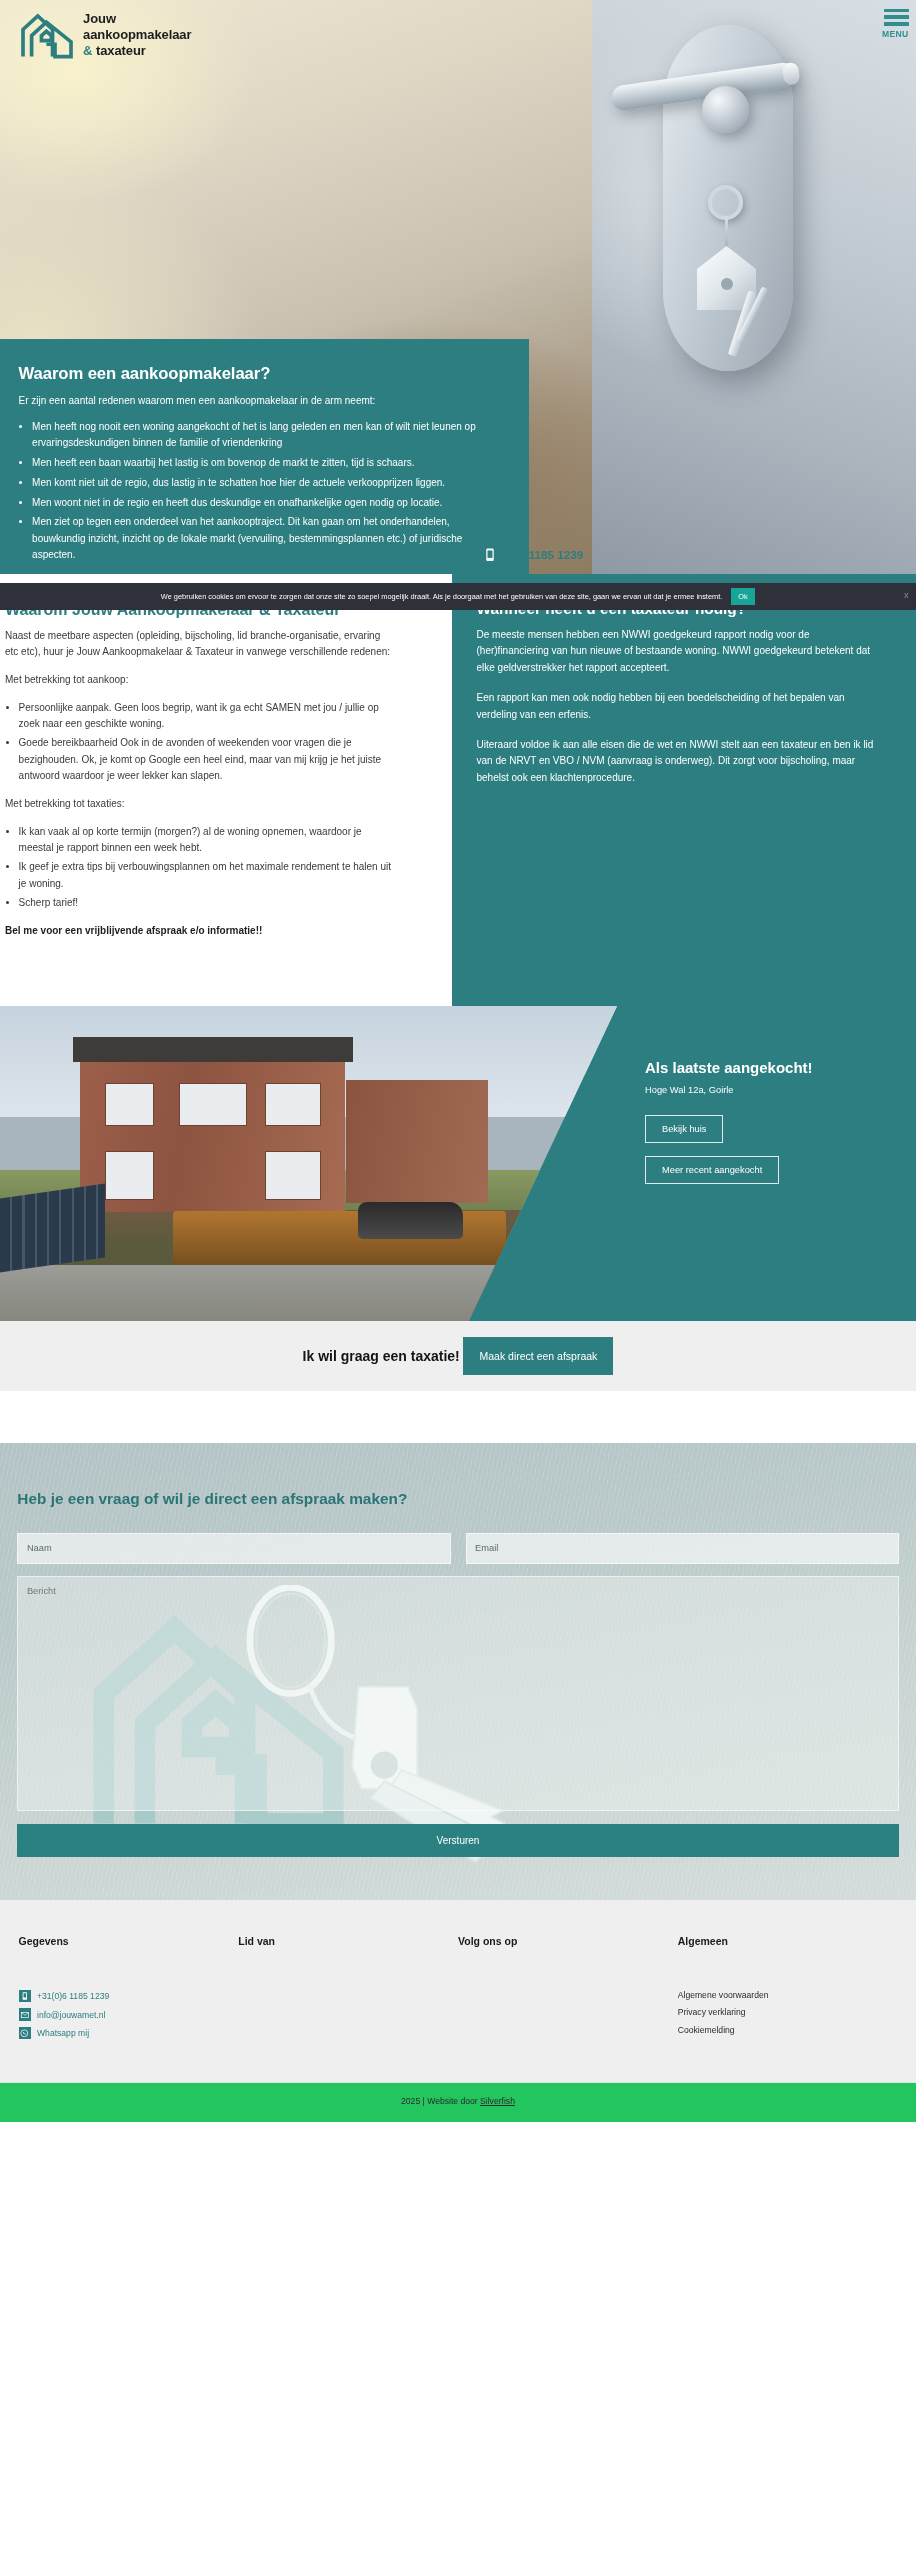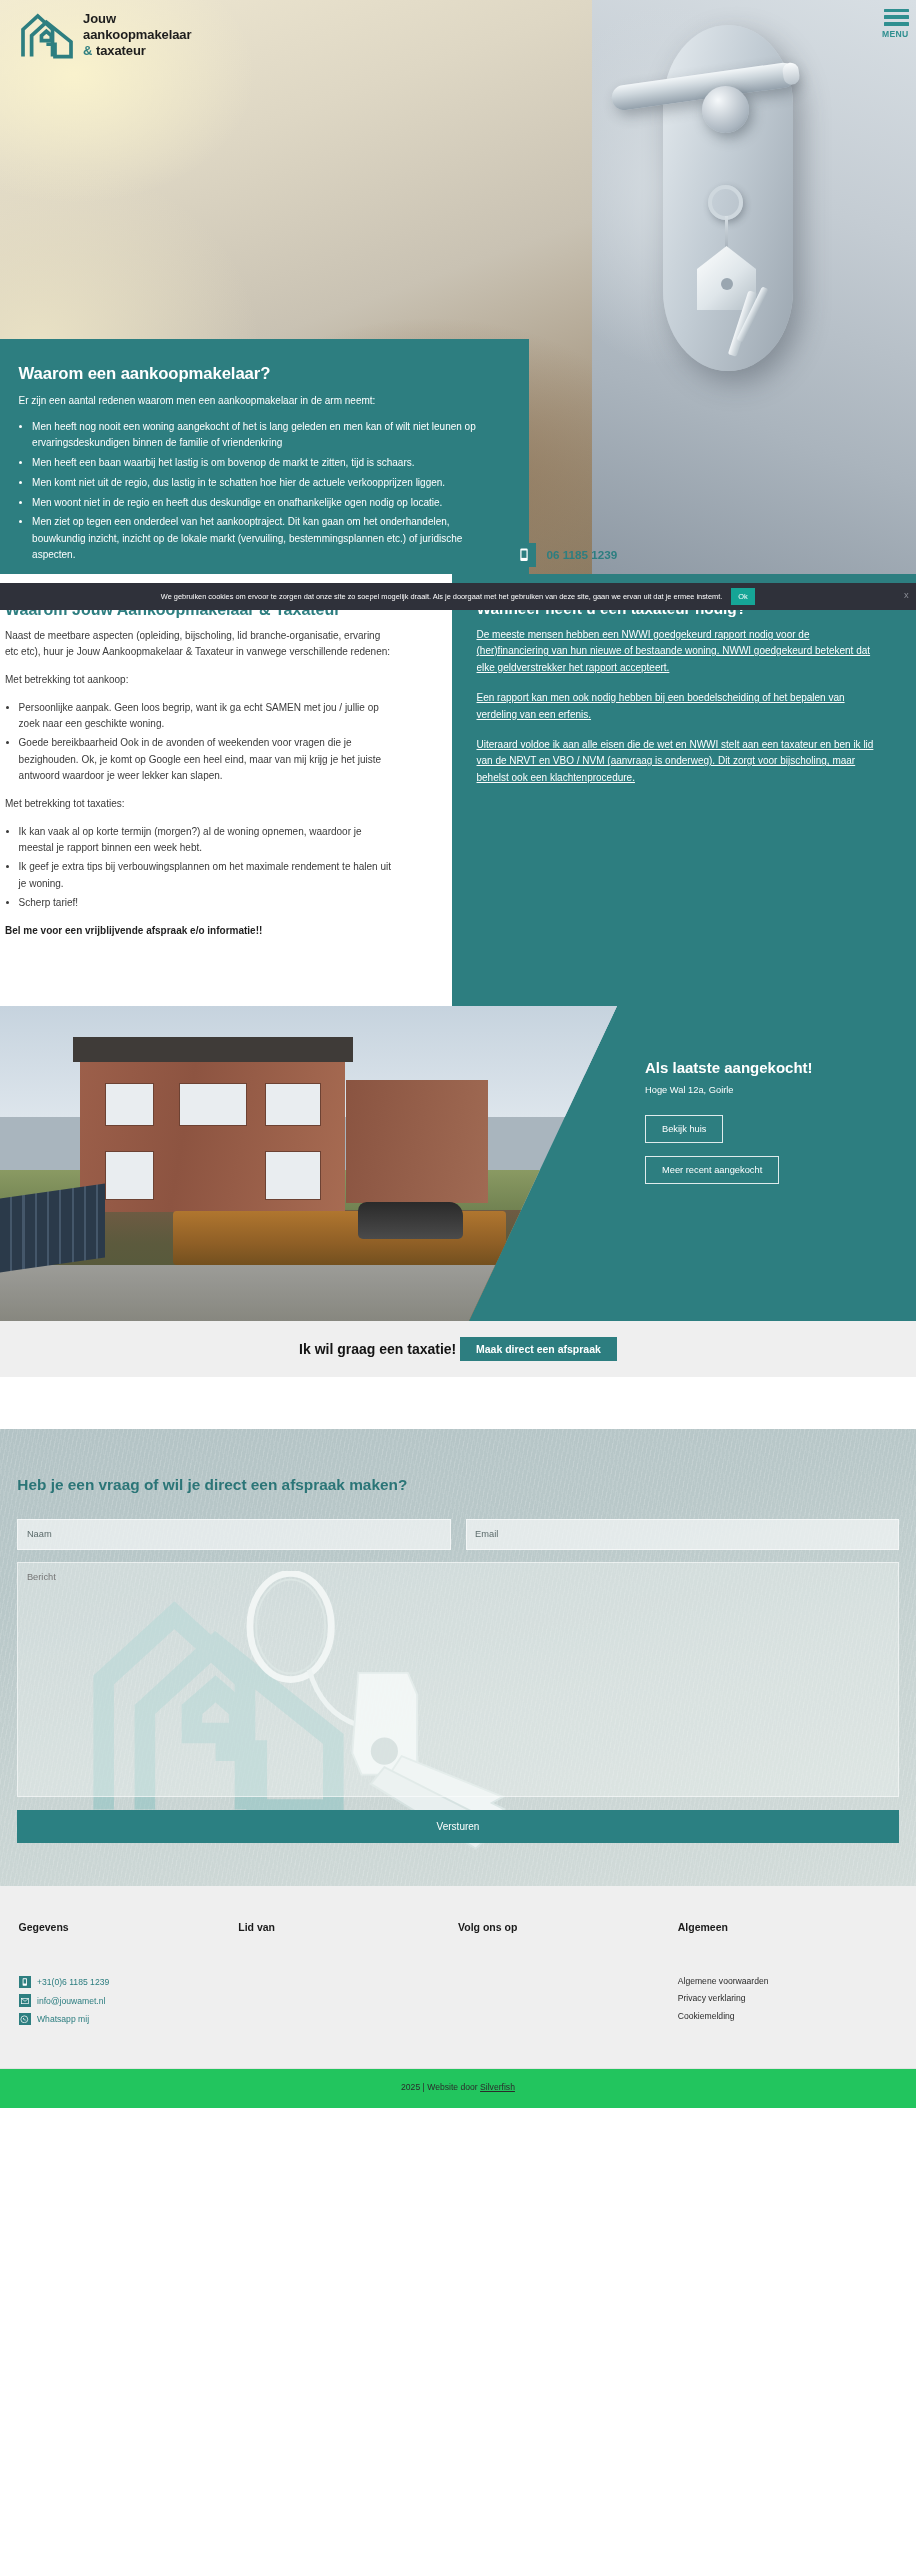--- a/index.html
+++ b/index.html
@@ -113,21 +113,21 @@
     position: absolute; left: 0; top: 339px; width: 529px; padding: 25px 35px 27px 18.5px;
     background: #2d7e80; color: #fff; z-index: 4; min-height: 405px;
   }
   .hero-panel h2 { font-size: 16.7px; font-weight: 700; margin-bottom: 8.6px; letter-spacing: -0.1px;}
   .hero-panel p { font-size: 10px; line-height: 1.62; margin-bottom: 10px; }
   .hero-panel ul { margin: 0 0 0 13.6px; }
   .hero-panel li { font-size: 10px; line-height: 1.62; margin-bottom: 3.7px; }
 
   
   .hero-contact {
-    position: absolute; left: 512px; top: 543px; z-index: 5;
+    position: absolute; left: 478px; top: 543px; z-index: 5;
     display: flex; flex-direction: column; gap: 15px;
   }
   .contact-row { display: flex; align-items: center; gap: 11px; }
   .ci {
     width: 23.5px; height: 23.5px; background: #2d7e80; flex: none;
     display:flex; align-items:center; justify-content:center;
   }
   .contact-row .num { color: #2d7e80; font-size: 11.7px; font-weight: 700; }
 
   
@@ -137,21 +137,21 @@
   .col-left h2 { color: #2d7e80; font-size: 16px; font-weight: 700; line-height: 1.2; margin-bottom: 8.6px; }
   .col-left p { font-size: 10px; line-height: 1.66; margin-bottom: 11px; color:#3a3a3a; }
   .col-left ul { margin: 0 0 11px 13.6px; }
   .col-left li { font-size: 10px; line-height: 1.66; margin-bottom: 2.5px; color:#3a3a3a;}
   .col-left .strong { font-weight: 700; color:#1f1f1f; font-size: 10px; }
   .col-right {
     width: 465px; background: #2d7e80; color: #fff;
     padding: 26px 37px 37px 25px; align-self: stretch; min-height: 432px;
   }
   .col-right h2 { font-size: 15.4px; font-weight: 700; margin-bottom: 8.6px; }
-  .col-right p { font-size: 10px; line-height: 1.66; margin-bottom: 13.6px; text-decoration: underline; }
+  .col-right p { font-size: 10px; line-height: 1.66; margin-bottom: 13.6px; }
 
   
   .recent { position: relative; width: 916px; height: 315px; overflow: hidden; background:#2d7e80; }
   .recent-photo {
     position: absolute; left: 0; top: 0; width: 617px; height: 315px;
     clip-path: polygon(0 0, 100% 0, 76% 100%, 0 100%);
     background:
       linear-gradient(180deg, #cfd9e2 0%, #b9c6d2 18%, #b9c6d2 22%, transparent 22%),
       linear-gradient(180deg, transparent 0%, transparent 52%, #8a9a63 52%, #6f8050 66%, #5d6f46 100%);
     background-color: #a9b5be;
@@ -206,21 +206,21 @@
   }
 
   
   .cta-bar {
     width: 916px; background: #efefef; padding: 16px 0;
     display: flex; align-items: center; justify-content: center; gap: 3.7px;
   }
   .cta-bar .cta-text { font-size: 14px; font-weight: 700; color: #141414; }
   .cta-bar .cta-btn {
     background: #2d7e80; color:#fff; border: none; font-family: inherit;
-    font-size: 10.5px; font-weight: 700; padding: 6px 16px; cursor: pointer;
+    font-size: 10.5px; font-weight: 400; padding: 13px 16px; cursor: pointer;
   }
   .spacer-white { width: 916px; height: 52px; background: #fff; }
 
   
   .form-sec {
     position: relative; width: 916px; height: 457px; overflow: hidden;
     background: linear-gradient(170deg,#b3c3c5 0%, #b9c8c9 30%, #c7d3d2 60%, #d3dcda 100%);
   }
   .form-bg-noise {
     position:absolute; inset:0;

